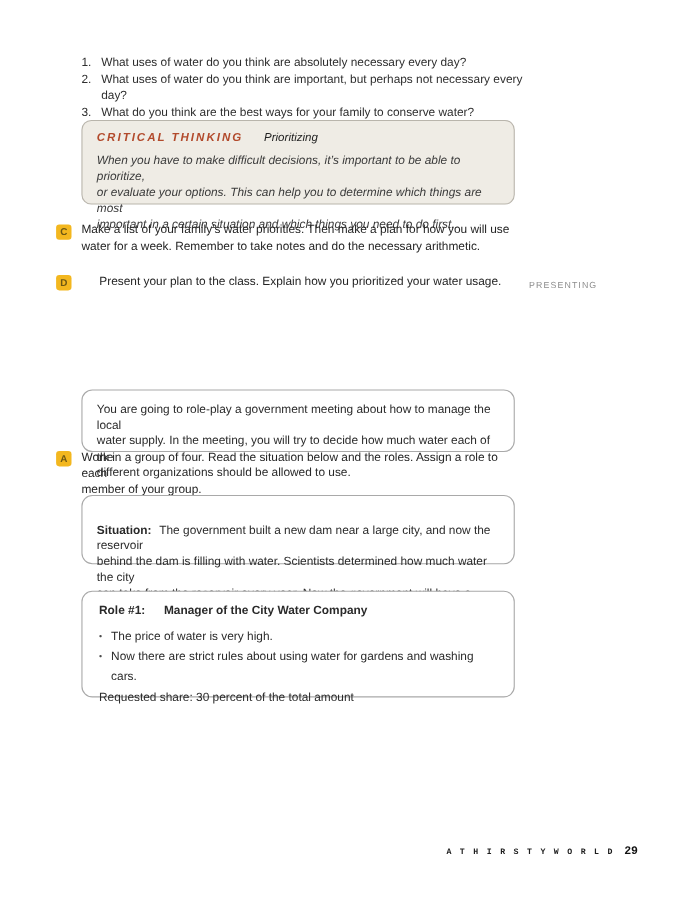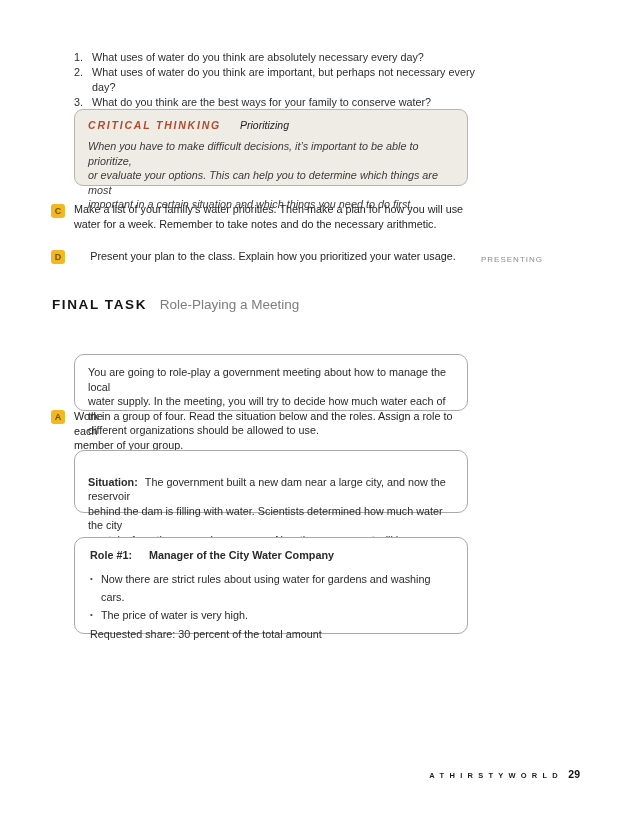--- a/index.html
+++ b/index.html
@@ -67,21 +67,21 @@
   .situation-label{font-weight:bold;margin-right:7px;}
   .role-box{top:537px;height:97px;padding:9px 15px;}
   .role-head{font-size:10.8px;margin-top:1px;}
   .role-label{font-weight:bold;margin-right:14px;}
   .role-title{font-weight:bold;}
   .role-bullets{margin-top:7px;}
   .bullet-row{position:relative;padding-left:11px;line-height:18px;}
   .bullet-row::before{content:"•";position:absolute;left:0;top:0;color:#4a4a4a;font-size:8px;line-height:18px;}
   .requested{margin-top:2px;line-height:17px;}
   
-  .footer{position:absolute;right:50px;top:768px;display:flex;align-items:baseline;}
+  .footer{position:absolute;right:50px;top:768px;display:flex;align-items:baseline;font-family:Liberation Mono, monospace;}
   .footer-title{font-size:7.5px;font-weight:bold;letter-spacing:1.6px;color:#1d1d1d;}
   .footer-page{font-size:10.5px;font-weight:bold;color:#111;margin-left:9px;}
 </style>
 </head>
 <body>
 
 <div class="page">
 
   <div class="questions">
     <div class="q-row">
@@ -109,24 +109,20 @@
   </div>
 
   <div class="badge" style="left:51px;top:204px;">C</div>
   <div class="task-text pre" style="top:202px;">Make a list of your family’s water priorities. Then make a plan for how you will use
 water for a week. Remember to take notes and do the necessary arithmetic.</div>
 
   <div class="badge" style="left:51px;top:250px;">D</div>
   <div class="task-text" style="top:249px;text-align:center;">Present your plan to the class. Explain how you prioritized your water usage.</div>
   <div class="margin-note" style="top:253px;">PRESENTING</div>
 
-  <div class="final-task">
-    <span class="ft-title">FINAL TASK</span>
-    <span class="ft-sub">Role-Playing a Meeting</span>
-  </div>
 
   <div class="white-box intro-box pre">You are going to role-play a government meeting about how to manage the local
 water supply. In the meeting, you will try to decide how much water each of the
 different organizations should be allowed to use.</div>
 
   <div class="badge" style="left:51px;top:410px;">A</div>
   <div class="task-text pre" style="top:409px;">Work in a group of four. Read the situation below and the roles. Assign a role to each
 member of your group.</div>
 
   <div class="white-box situation-box pre">
@@ -135,22 +131,22 @@
 can take from the reservoir every year. Now the government will have a meeting to
 decide how to use that water.</span>
   </div>
 
   <div class="white-box role-box">
     <div class="role-head">
       <span class="role-label">Role #1:</span>
       <span class="role-title">Manager of the City Water Company</span>
     </div>
     <div class="role-bullets">
+      <div class="bullet-row">The price of water is very high.</div>
       <div class="bullet-row">Now there are strict rules about using water for gardens and washing cars.</div>
-      <div class="bullet-row">The price of water is very high.</div>
     </div>
     <div class="requested">Requested share: 30 percent of the total amount</div>
   </div>
 
   <div class="footer">
     <span class="footer-title">A T H I R S T Y W O R L D</span>
     <span class="footer-page">29</span>
   </div>
 
 </div>

